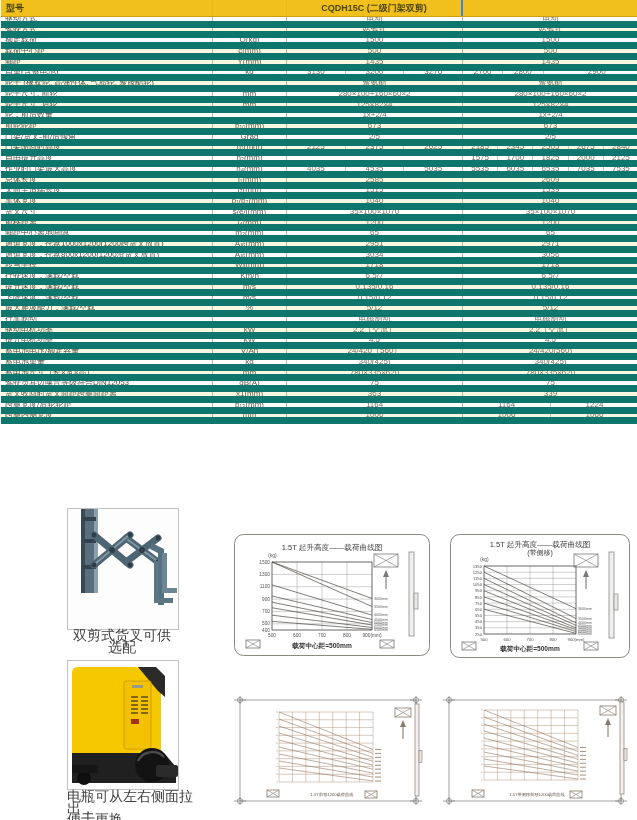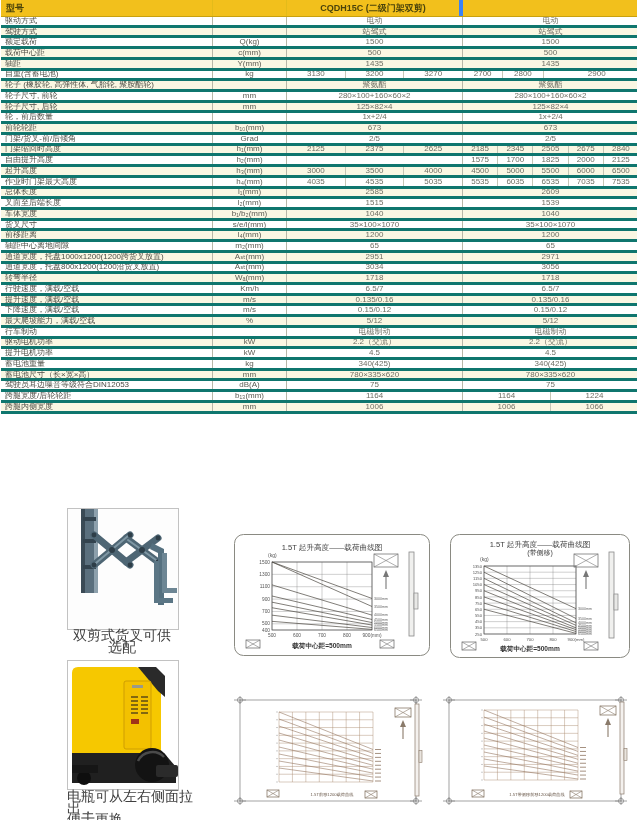--- a/index.html
+++ b/index.html
@@ -4,23 +4,23 @@
 <style>
   html,body{margin:0;padding:0;background:#fff;}
   #page{position:relative;width:637px;height:820px;background:#fff;overflow:hidden;
         font-family:"Liberation Sans","DejaVu Sans",sans-serif;}
   
   #spec-table{position:absolute;left:1px;top:0;width:637px;}
   .thead{display:flex;height:17px;background:#f2c01c;box-sizing:border-box;border-bottom:1px solid #c9a10f;}
   .th{box-sizing:border-box;display:flex;align-items:center;font-size:9px;font-weight:bold;color:#4a430b;overflow:hidden;white-space:nowrap;}
   .th.h1{width:212px;padding-left:5px;border-right:1px solid #e3bb1a;}
   .th.h2{width:74px;border-right:1px solid #e3bb1a;}
-  .th.h3{width:176px;justify-content:center;border-right:4px solid #3b82f6;}
+  .th.h3{width:176px;justify-content:center;border-right:2px solid #3b82f6;}
   .th.h4{width:175px;justify-content:center;}
-  .trow{display:flex;height:10.725px;box-sizing:border-box;border-bottom:3px solid #0f766e;background:#fff;}
+  .trow{display:flex;height:10.725px;box-sizing:border-box;border-bottom:7px solid #0f766e;background:#fff;}
   .trow.alt{background:#faf7e3;}
   .c{box-sizing:border-box;display:flex;align-items:center;overflow:hidden;white-space:nowrap;font-size:8px;line-height:1;height:100%;}
   .c1{width:212px;padding-left:4px;border-right:1px solid #b7b7a8;color:#4c4c45;}
   .c2{width:74px;justify-content:center;border-right:1px solid #b7b7a8;color:#5c5c54;}
   .c3{width:176px;border-right:1px solid #b7b7a8;}
   .c4{width:175px;}
   .sub{flex:1;display:flex;align-items:center;justify-content:center;height:100%;color:#6e6e64;}
   .sb{border-left:1px solid #c6c6b6;}
   
   .photo{position:absolute;background:#fff;border:1px solid #c2c2c2;}
@@ -188,36 +188,20 @@
             <div class="sub"></div>
           </div>
           <div class="c c4">
             <div class="sub">1575</div>
             <div class="sub sb">1700</div>
             <div class="sub sb">1825</div>
             <div class="sub sb">2000</div>
             <div class="sub sb">2125</div>
           </div>
         </div>
-        <div class="trow alt">
-          <div class="c c1">起升高度</div>
-          <div class="c c2">h₃(mm)</div>
-          <div class="c c3">
-            <div class="sub">3000</div>
-            <div class="sub sb">3500</div>
-            <div class="sub sb">4000</div>
-          </div>
-          <div class="c c4">
-            <div class="sub">4500</div>
-            <div class="sub sb">5000</div>
-            <div class="sub sb">5500</div>
-            <div class="sub sb">6000</div>
-            <div class="sub sb">6500</div>
-          </div>
-        </div>
         <div class="trow">
           <div class="c c1">作业时门架最大高度</div>
           <div class="c c2">h₄(mm)</div>
           <div class="c c3">
             <div class="sub">4035</div>
             <div class="sub sb">4535</div>
             <div class="sub sb">5035</div>
           </div>
           <div class="c c4">
             <div class="sub">5535</div>
@@ -380,20 +364,30 @@
         <div class="trow">
           <div class="c c1">提升电机功率</div>
           <div class="c c2">kW</div>
           <div class="c c3">
             <div class="sub">4.5</div>
           </div>
           <div class="c c4">
             <div class="sub">4.5</div>
           </div>
         </div>
+        <div class="trow alt">
+          <div class="c c1">蓄电池电压/额定容量</div>
+          <div class="c c2">V/Ah</div>
+          <div class="c c3">
+            <div class="sub">24/420（560）</div>
+          </div>
+          <div class="c c4">
+            <div class="sub">24/420(560)</div>
+          </div>
+        </div>
         <div class="trow">
           <div class="c c1">蓄电池重量</div>
           <div class="c c2">kg</div>
           <div class="c c3">
             <div class="sub">340(425)</div>
           </div>
           <div class="c c4">
             <div class="sub">340(425)</div>
           </div>
         </div>
@@ -408,20 +402,30 @@
           </div>
         </div>
         <div class="trow">
           <div class="c c1">驾驶员耳边噪音等级符合DIN12053</div>
           <div class="c c2">dB(A)</div>
           <div class="c c3">
             <div class="sub">75</div>
           </div>
           <div class="c c4">
             <div class="sub">75</div>
+          </div>
+        </div>
+        <div class="trow alt">
+          <div class="c c1">货叉收回时货叉面距跨腿面距离</div>
+          <div class="c c2">x1(mm)</div>
+          <div class="c c3">
+            <div class="sub">363</div>
+          </div>
+          <div class="c c4">
+            <div class="sub">339</div>
           </div>
         </div>
         <div class="trow">
           <div class="c c1">跨腿宽度/后轮轮距</div>
           <div class="c c2">b₁₃(mm)</div>
           <div class="c c3">
             <div class="sub">1164</div>
           </div>
           <div class="c c4">
             <div class="sub">1164</div>

